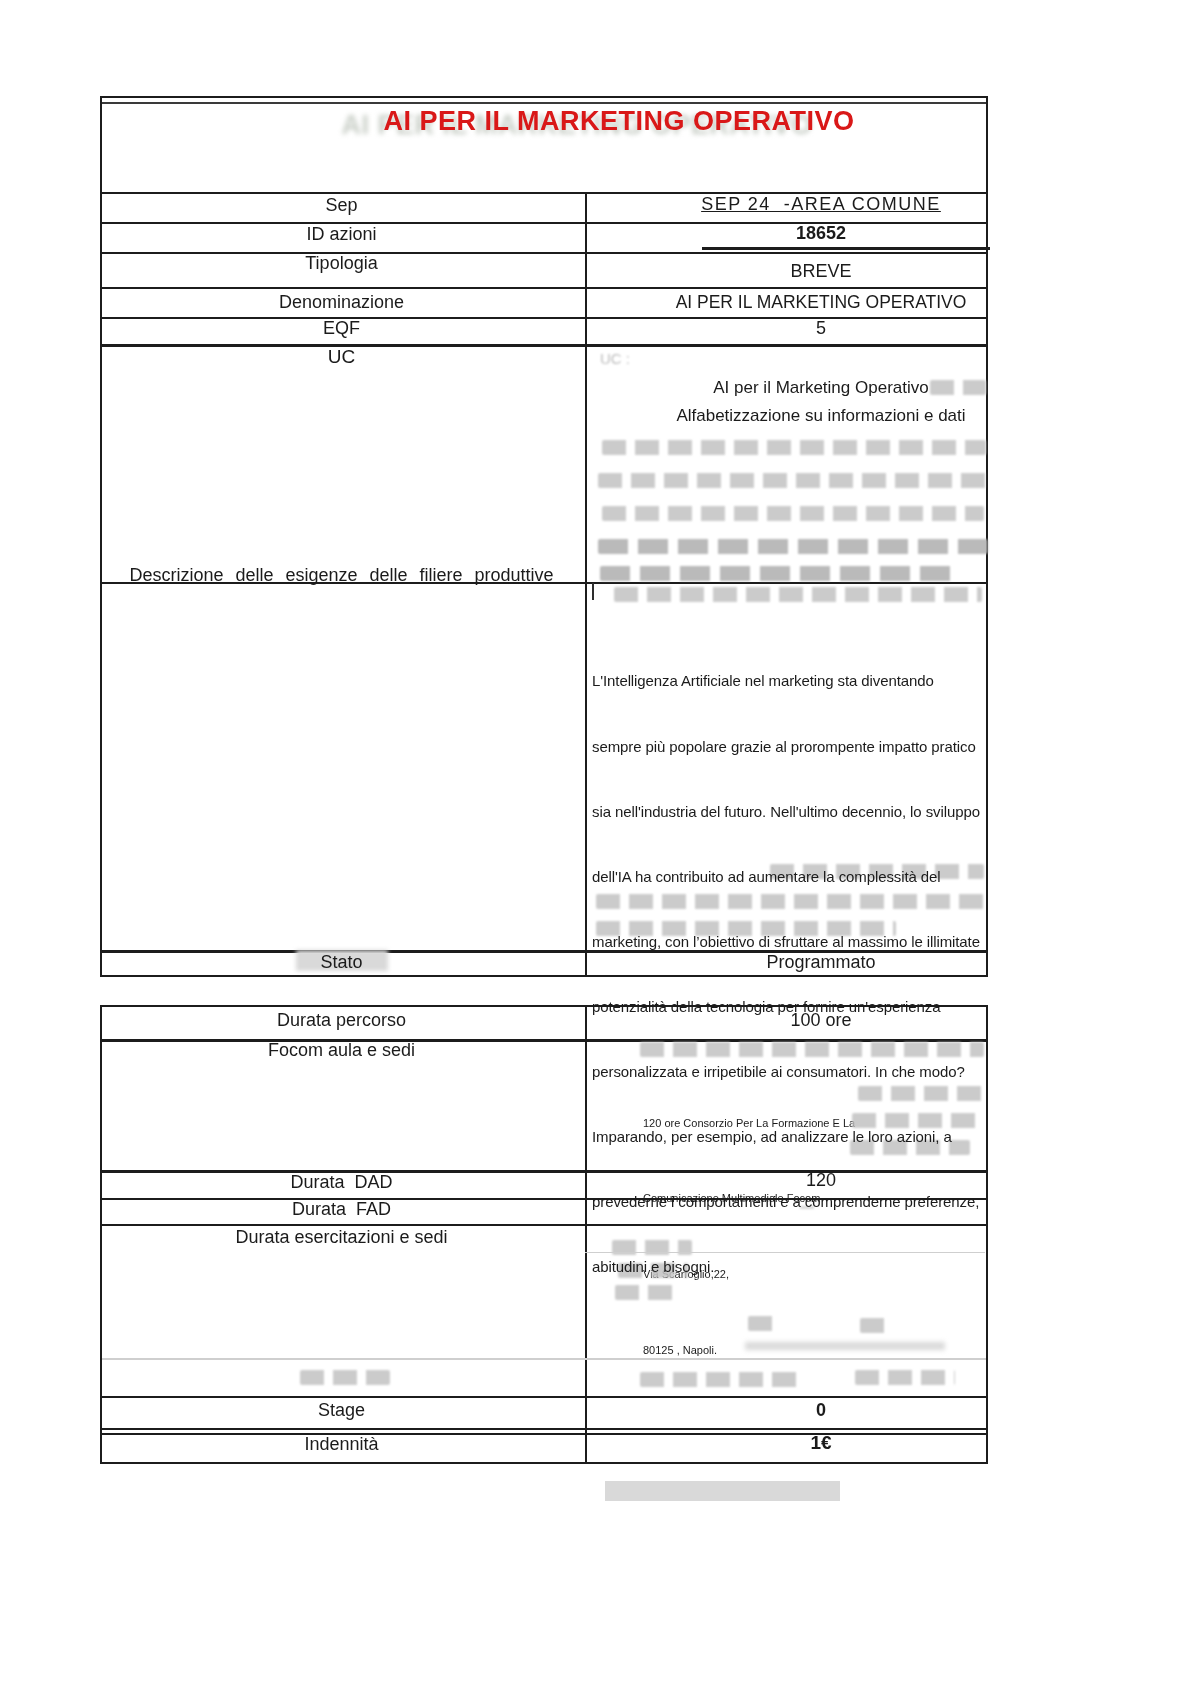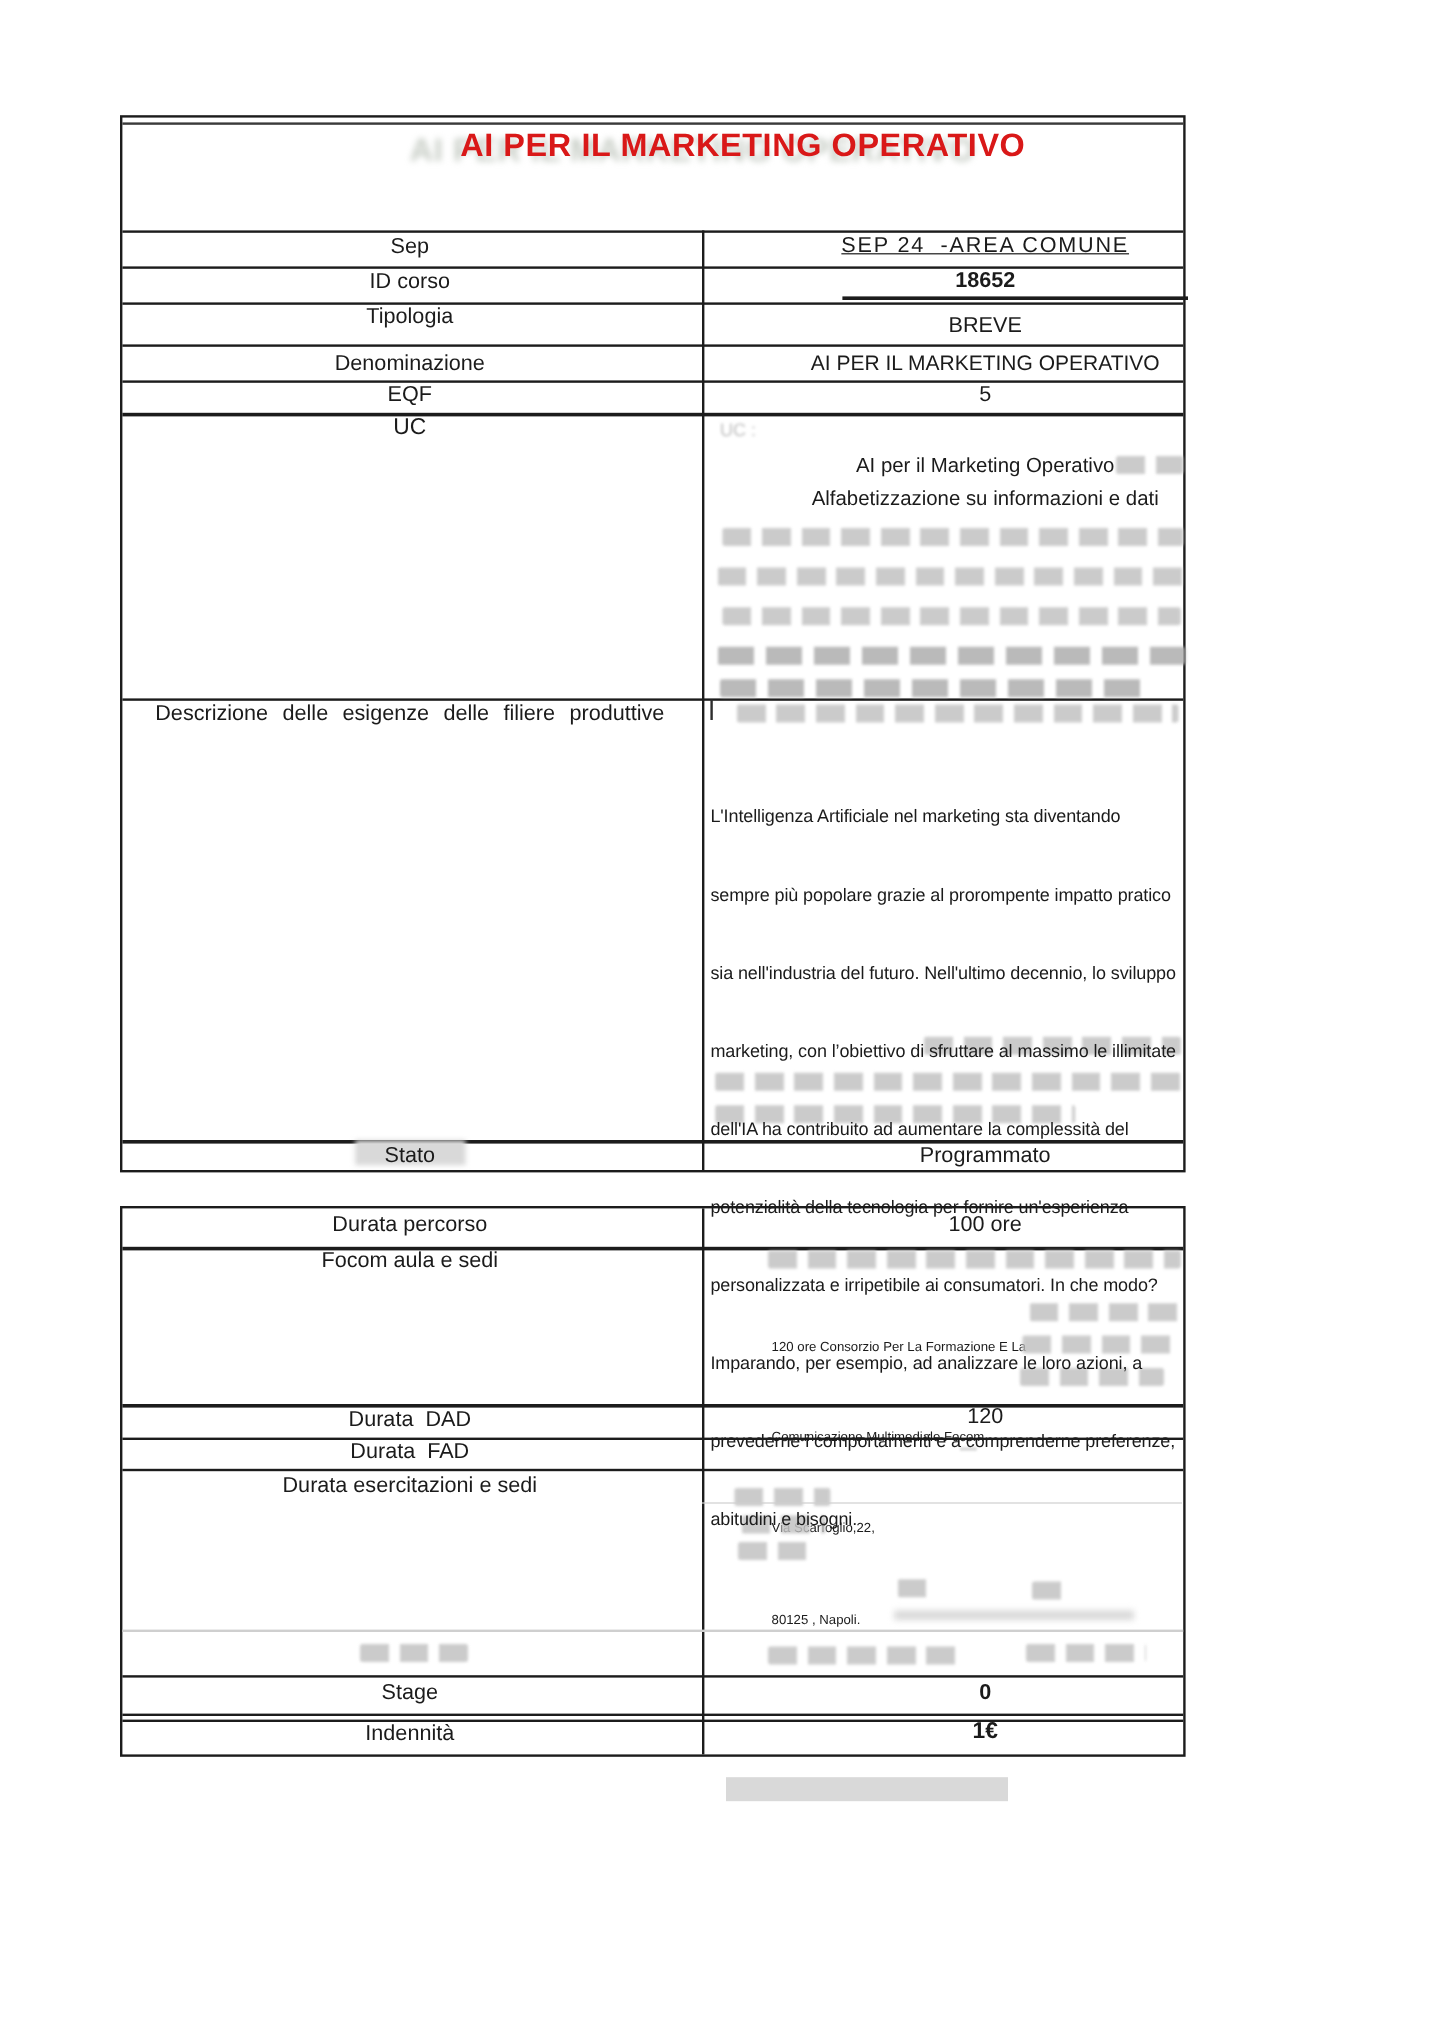--- a/index.html
+++ b/index.html
@@ -75,45 +75,45 @@
     <div class="hl" style="top:426px;height:2px;"></div>
     <div class="vdiv" style="left:483px;top:0;height:455px;"></div>
   </div>
 
   <div class="title-ghost">AI PER IL MARKETING OPERATIVO</div>
   <div class="title">AI PER IL MARKETING OPERATIVO</div>
 
   <div class="lab" style="top:195px;">Sep</div>
   <div class="val sepval" style="top:194px;">SEP 24  -AREA COMUNE</div>
 
-  <div class="lab" style="top:224px;">ID corso</div>
+  <div class="lab" style="top:224px;">ID azioni</div>
   <div class="val bold" style="top:223px;">18652</div>
 
   <div class="lab" style="top:253px;">Tipologia</div>
   <div class="val" style="top:261px;">BREVE</div>
 
   <div class="lab" style="top:292px;">Denominazione</div>
   <div class="val" style="top:292px;font-size:17.5px;">AI PER IL MARKETING OPERATIVO</div>
 
   <div class="lab" style="top:318px;">EQF</div>
   <div class="val" style="top:318px;">5</div>
 
   <div class="lab" style="top:347px;font-size:19px;">UC</div>
   <div class="uclines">
     <div>AI per il Marketing Operativo</div>
     <div>Alfabetizzazione su informazioni e dati</div>
   </div>
 
-  <div class="lab desc-label" style="top:584px;">Descrizione delle esigenze delle filiere produttive</div>
+  <div class="lab desc-label" style="top:565px;">Descrizione delle esigenze delle filiere produttive</div>
   <div class="para">
     <div>L'Intelligenza Artificiale nel marketing sta diventando</div>
     <div>sempre più popolare grazie al prorompente impatto pratico</div>
     <div>sia nell'industria del futuro. Nell'ultimo decennio, lo sviluppo</div>
+    <div>dell'IA ha contribuito ad aumentare la complessità del</div>
     <div>marketing, con l’obiettivo di sfruttare al massimo le illimitate</div>
-    <div>dell'IA ha contribuito ad aumentare la complessità del</div>
     <div>potenzialità della tecnologia per fornire un'esperienza</div>
     <div>personalizzata e irripetibile ai consumatori. In che modo?</div>
     <div>Imparando, per esempio, ad analizzare le loro azioni, a</div>
     <div>prevederne i comportamenti e a comprenderne preferenze,</div>
     <div>abitudini e bisogni.</div>
   </div>
 
   <div class="lab" style="top:952px;z-index:2;">Stato</div>
   <div class="val" style="top:952px;">Programmato</div>
 

